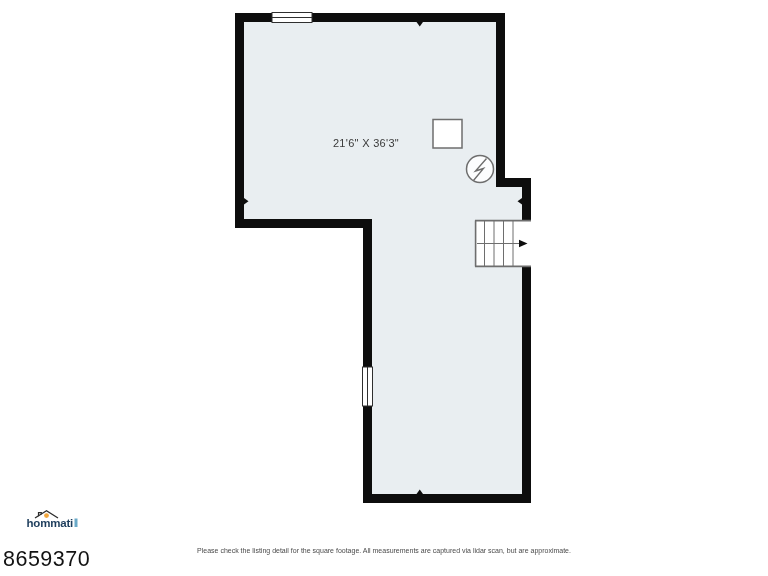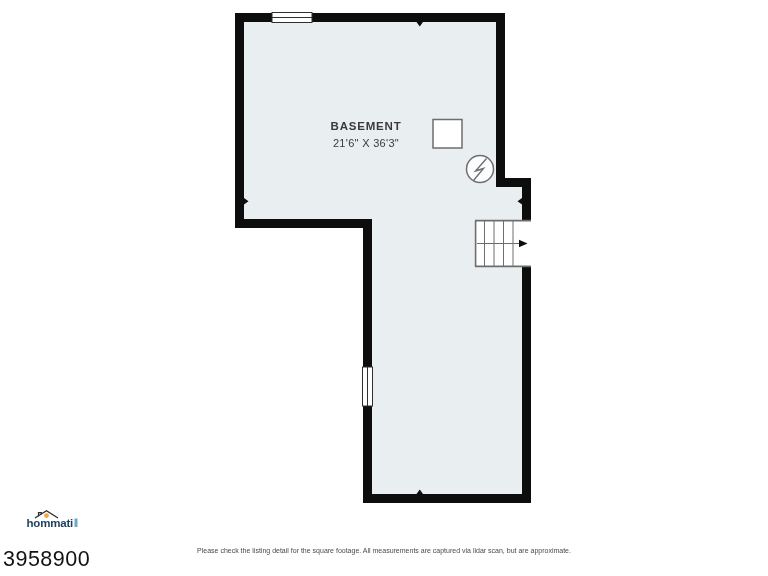--- a/index.html
+++ b/index.html
@@ -63,28 +63,27 @@
     </g>
 
     <g>
       <polygon points="416.5,22 423,22 419.75,26.5" style="fill:var(--wall,#0d0d0d)"></polygon>
       <polygon points="244,198 244,204.5 248.5,201.25" style="fill:var(--wall,#0d0d0d)"></polygon>
       <polygon points="522,198 522,204.5 517.5,201.25" style="fill:var(--wall,#0d0d0d)"></polygon>
       <polygon points="416.5,494 423,494 419.75,489.5" style="fill:var(--wall,#0d0d0d)"></polygon>
     </g>
   </svg>
 
-  <div class="room-label">BASEMENT</div>
   <div class="room-dims">21'6" X 36'3"</div>
 
   <div class="logo">
     <svg viewBox="0 0 58 24" width="58" height="24">
       <path d="M9,10 L20.5,2.8 L32,10" fill="none" stroke="#2c2c2c" stroke-width="1.3"></path>
       <path d="M12.5,8.2 V4.6 H15.3 V6.4" fill="none" stroke="#2c2c2c" stroke-width="1.2"></path>
       <circle cx="20.5" cy="7.6" r="2.4" style="fill:var(--logoOrange,#f2a63c)"></circle>
       <text x="0.5" y="19" font-size="11.5" font-weight="bold" letter-spacing="-0.2" style="fill:var(--logoNavy,#1d3d5c)" font-family="Liberation Sans, DejaVu Sans, sans-serif">hommati</text>
       <rect x="48.5" y="10.5" width="3" height="8.5" style="fill:var(--logoTeal,#6aa9c8)"></rect>
     </svg>
   </div>
-  <div class="listing-id">3958900</div>
+  <div class="listing-id">8659370</div>
   <div class="disclaimer">Please check the listing detail for the square footage. All measurements are captured via lidar scan, but are approximate.</div>
 
 </div>
 
 </body></html>

